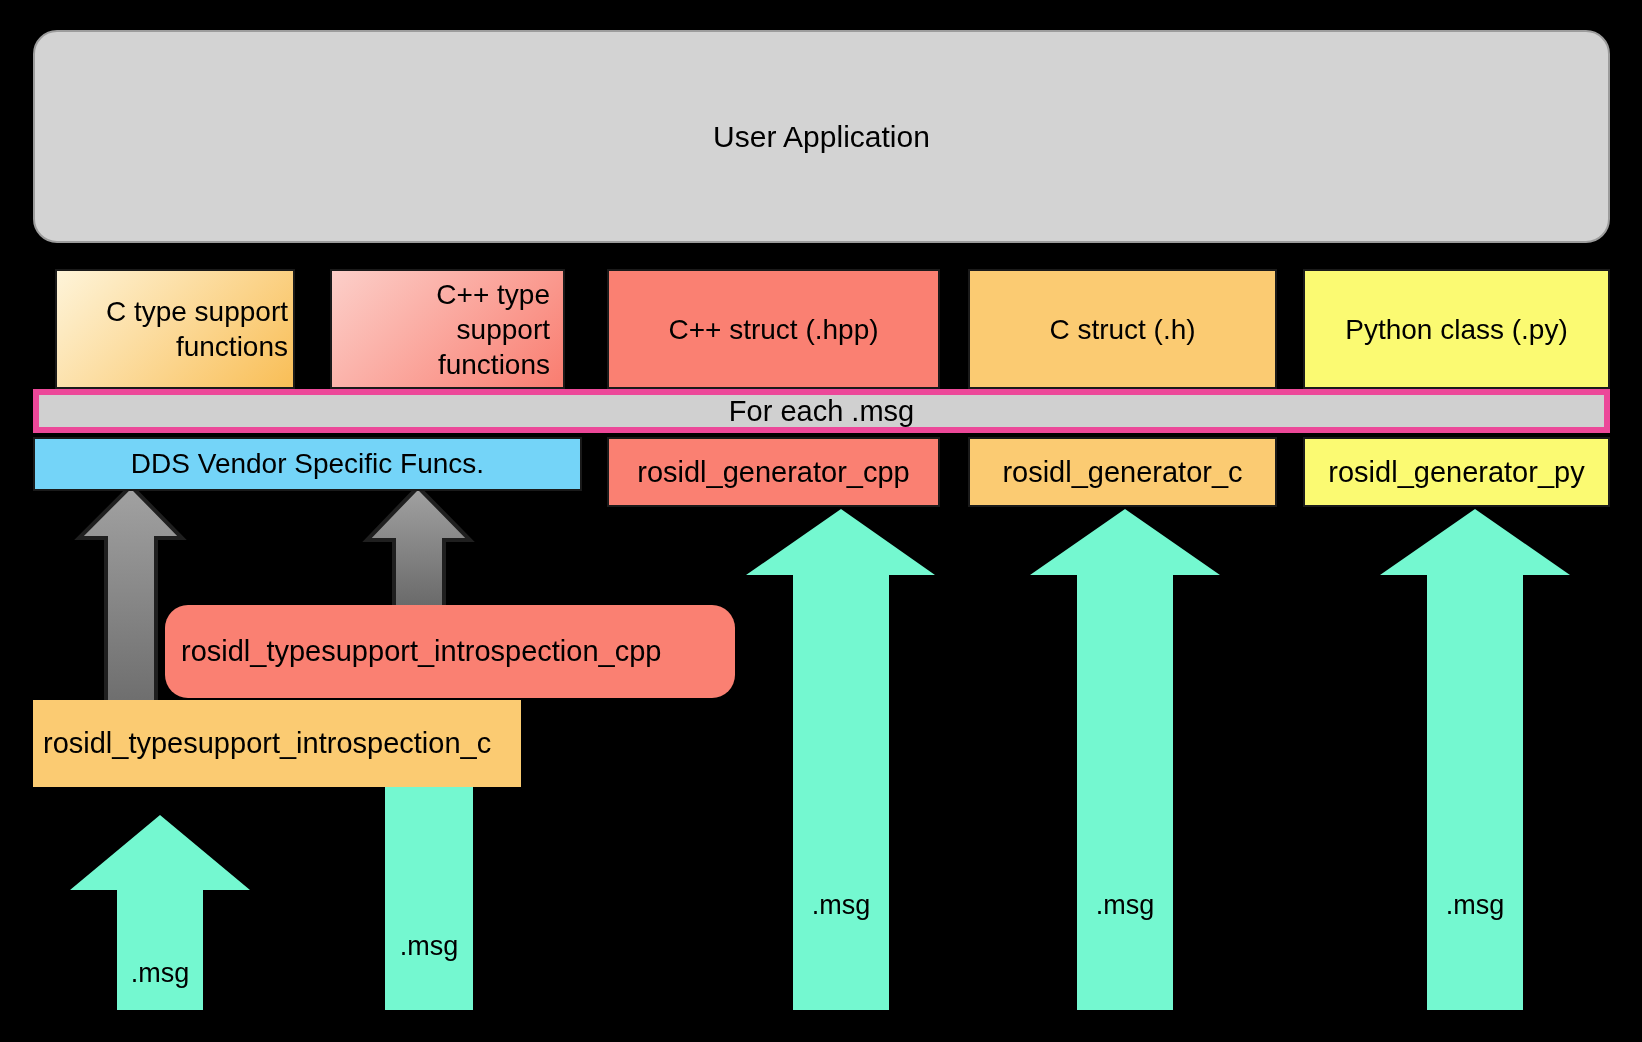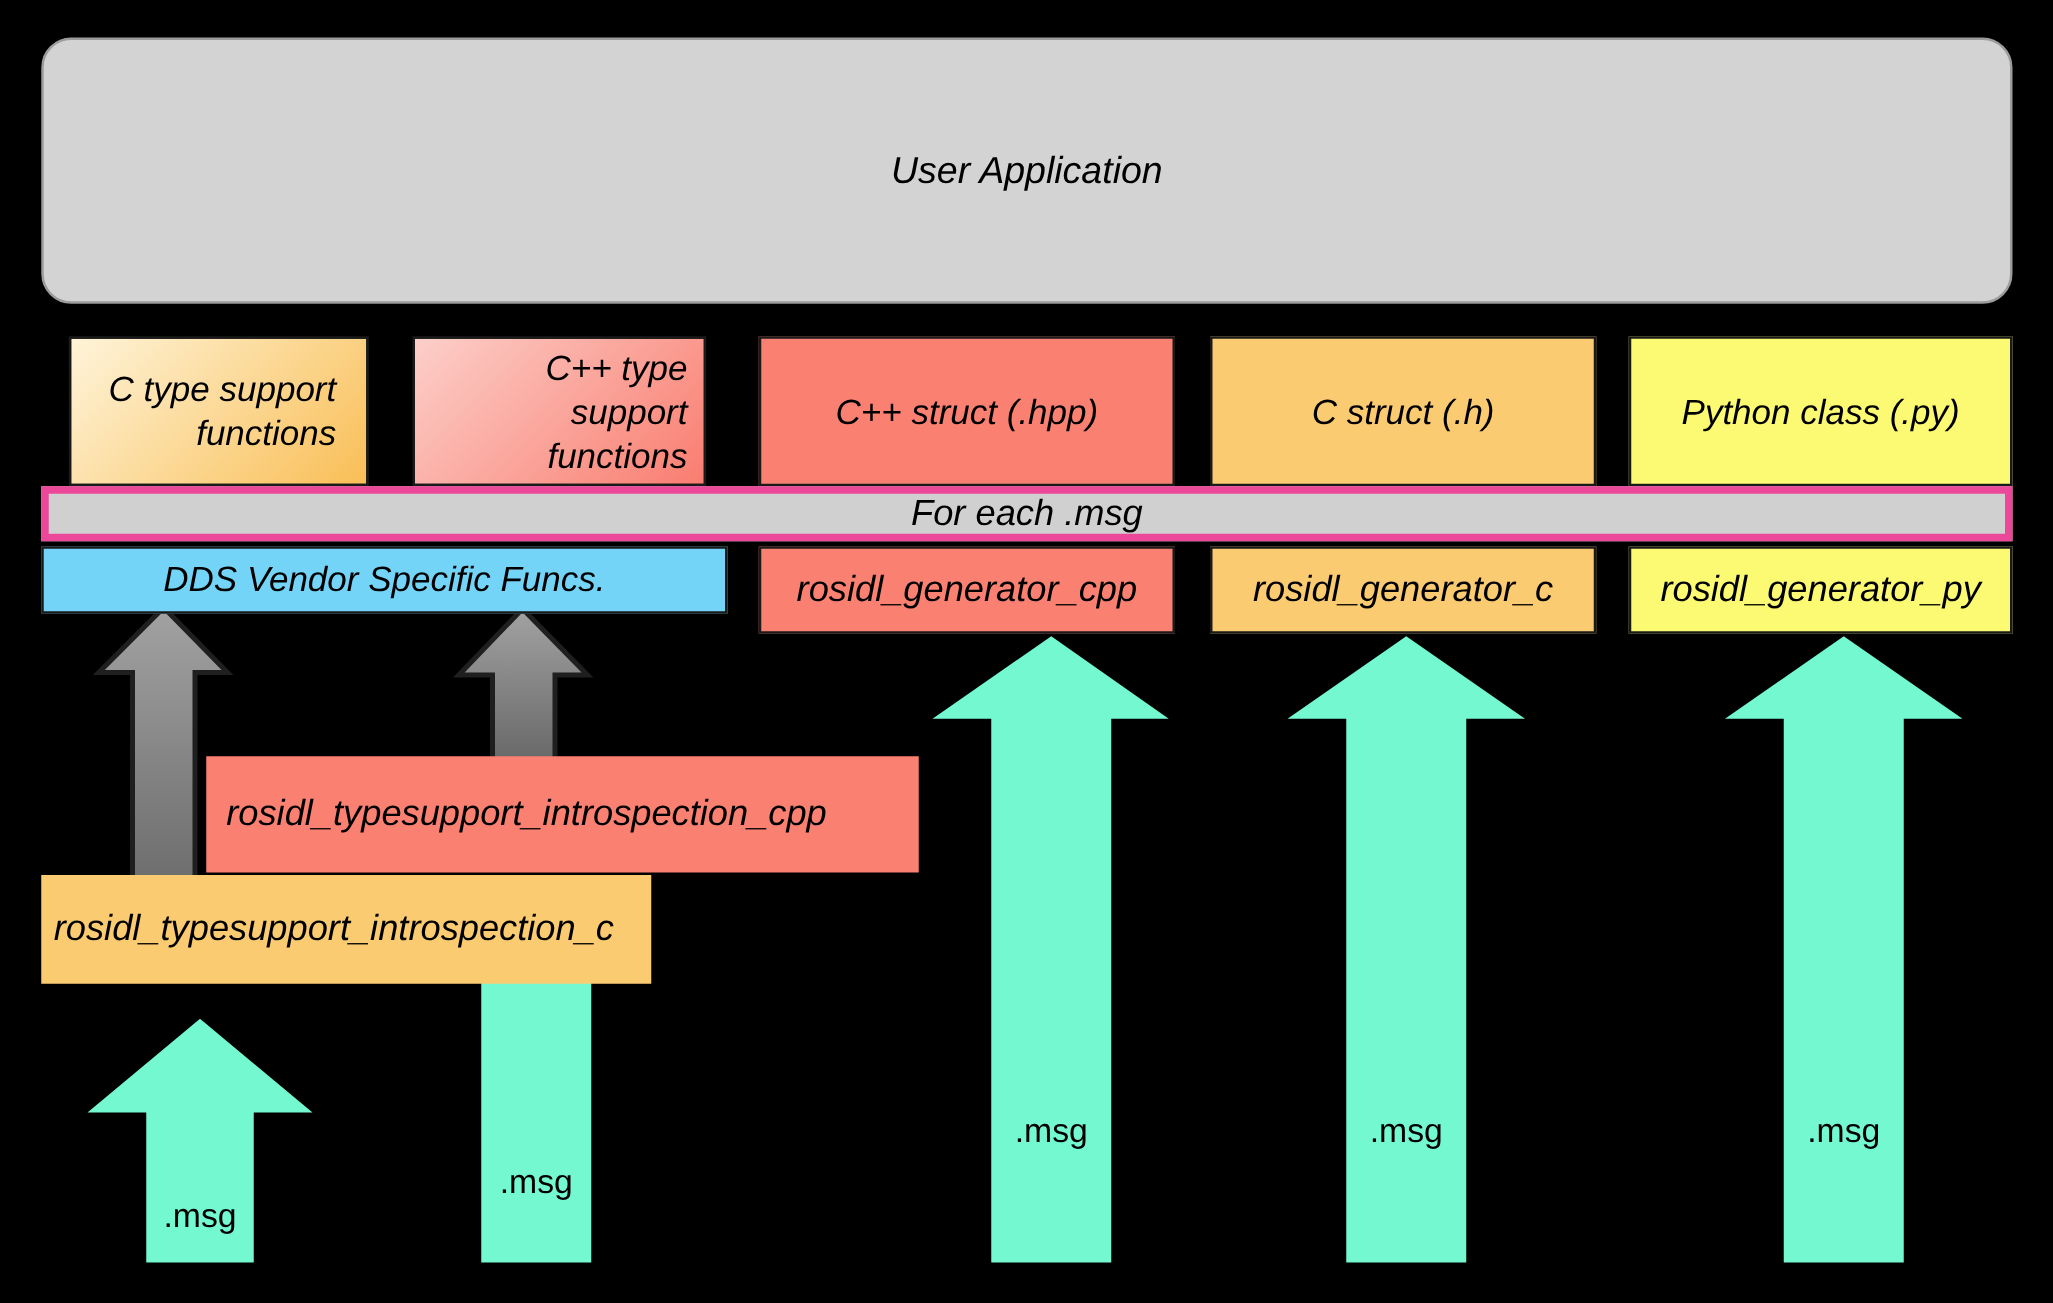--- a/index.html
+++ b/index.html
@@ -6,21 +6,21 @@
   #canvas{
     position:relative;
     width:1642px;height:1042px;
     background:#000;
     font-family:"Liberation Sans", sans-serif;
     color:#000;
     overflow:hidden;
   }
   .abs{position:absolute;box-sizing:border-box;}
   #arrow-layer{position:absolute;left:0;top:0;z-index:1;}
-  .box{z-index:2;display:flex;flex-direction:column;justify-content:center;font-style:italic;}
+  .box{z-index:2;display:flex;flex-direction:column;justify-content:center;}
   .center{align-items:center;text-align:center;}
   .rightalign{align-items:flex-end;text-align:right;}
   .leftalign{align-items:flex-start;text-align:left;}
 
   .user-box{
     background:#D3D3D3;
     border:2px solid #9C9C9C;
     border-radius:24px;
     font-size:30px;line-height:40px;
   }
@@ -73,21 +73,21 @@
 
     <polygon class="teal-shape" points="1077,1010 1077,575 1030,575 1125,509 1220,575 1173,575 1173,1010"></polygon>
 
     <polygon class="teal-shape" points="1427,1010 1427,575 1380,575 1475,509 1570,575 1523,575 1523,1010"></polygon>
   </svg>
 
   <div class="abs box center user-box" style="left:33px;top:30px;width:1577px;height:213px;">
     <div>User Application</div>
   </div>
 
-  <div class="abs box rightalign outlined grad-orange toprow" style="left:55px;top:269px;width:240px;height:120px;padding-right:24px;">
+  <div class="abs box rightalign outlined grad-orange toprow" style="left:55px;top:269px;width:240px;height:120px;padding-right:5px;">
     <div>C type support</div>
     <div>functions</div>
   </div>
 
   <div class="abs box rightalign outlined grad-salmon toprow" style="left:330px;top:269px;width:235px;height:120px;padding-right:13px;">
     <div>C++ type</div>
     <div>support</div>
     <div>functions</div>
   </div>
 
@@ -116,21 +116,21 @@
   </div>
 
   <div class="abs box center outlined fill-orange genrow" style="left:968px;top:437px;width:309px;height:70px;">
     <div>rosidl_generator_c</div>
   </div>
 
   <div class="abs box center outlined fill-yellow genrow" style="left:1303px;top:437px;width:307px;height:70px;">
     <div>rosidl_generator_py</div>
   </div>
 
-  <div class="abs box leftalign fill-salmon midbox" style="left:165px;top:605px;width:570px;height:93px;padding-left:16px;">
+  <div class="abs box leftalign fill-salmon midbox" style="left:165px;top:605px;width:570px;height:93px;padding-left:16px;border-radius:23px;">
     <div>rosidl_typesupport_introspection_cpp</div>
   </div>
 
   <div class="abs box leftalign fill-orange midbox" style="left:33px;top:700px;width:488px;height:87px;padding-left:10px;">
     <div>rosidl_typesupport_introspection_c</div>
   </div>
 
   <div class="msg-label" style="left:160px;top:973px;">.msg</div>
   <div class="msg-label" style="left:429px;top:946px;">.msg</div>
   <div class="msg-label" style="left:841px;top:905px;">.msg</div>

